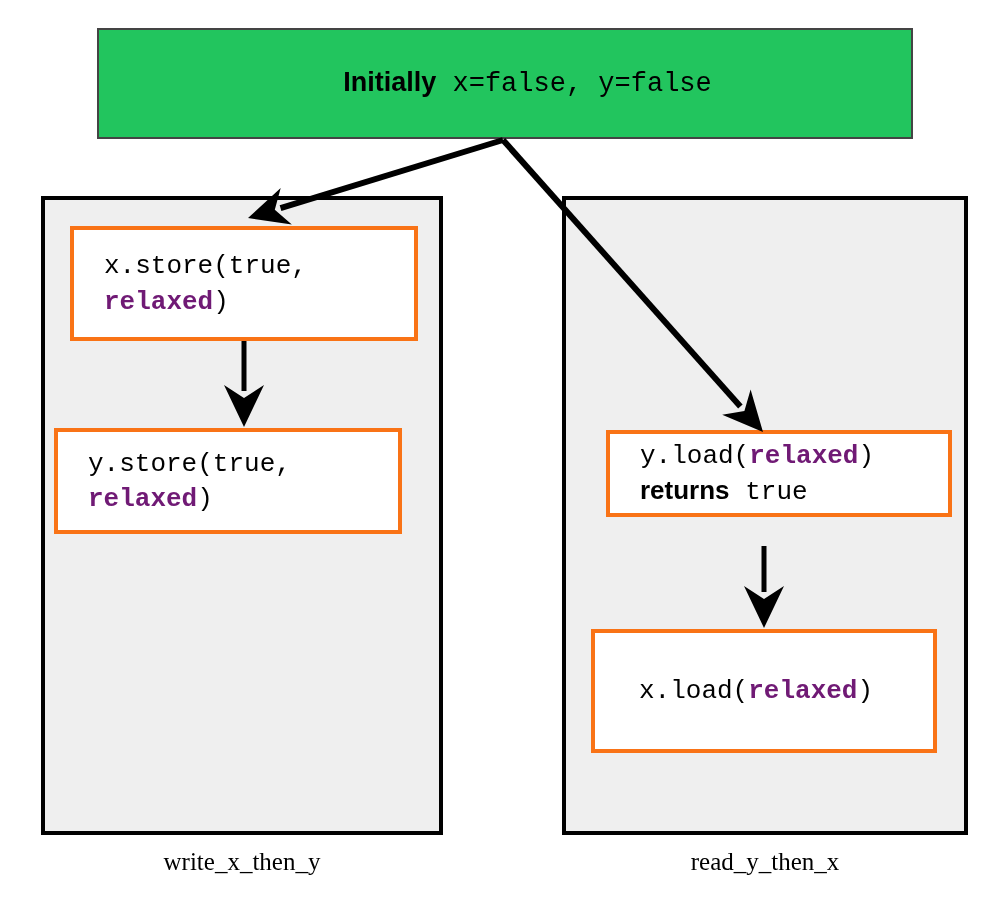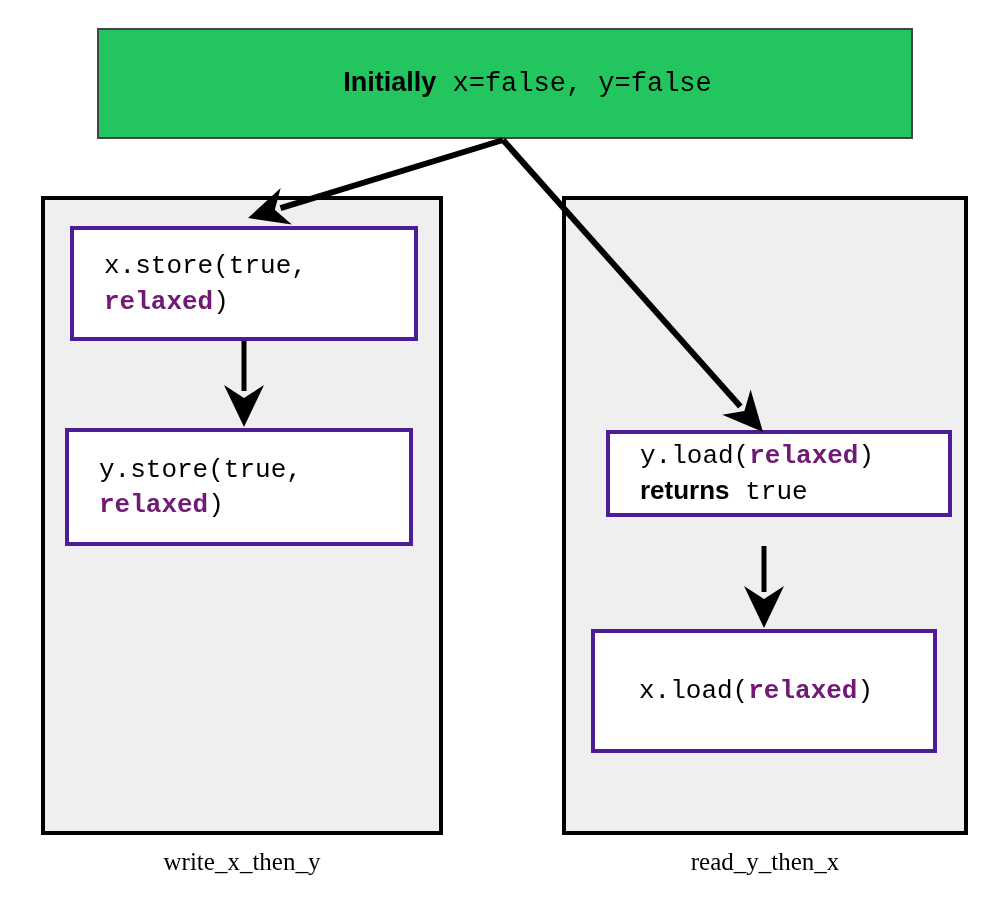--- a/index.html
+++ b/index.html
@@ -63,29 +63,29 @@
     white-space: nowrap;
     font-family: Liberation Serif, serif;
   }
   #label-left  { left: 41px;  top: 848px; width: 402px; }
   #label-right { left: 562px; top: 848px; width: 406px; }
 
   
   .op-box {
     position: absolute;
     background: #ffffff;
-    border: 4px solid #4c1d95;
+    border: 4px solid #f97316;
     box-sizing: border-box;
     display: flex;
     flex-direction: column;
     justify-content: center;
     padding-left: 30px;
   }
   #op-store-x { left: 70px;  top: 226px; width: 348px; height: 115px; }
-  #op-store-y { left: 65px;  top: 428px; width: 348px; height: 118px; justify-content: center; }
+  #op-store-y { left: 54px;  top: 428px; width: 348px; height: 106px; justify-content: center; }
   #op-load-y  { left: 591px; top: 430px; width: 346px; height: 87px; margin-left: 15px; }
   #op-load-x  { left: 591px; top: 629px; width: 346px; height: 124px; padding-left: 44px; }
 
   .op-line {
     font-size: 26px;
     color: #000000;
     white-space: pre;
     line-height: 1.28;
   }
 

